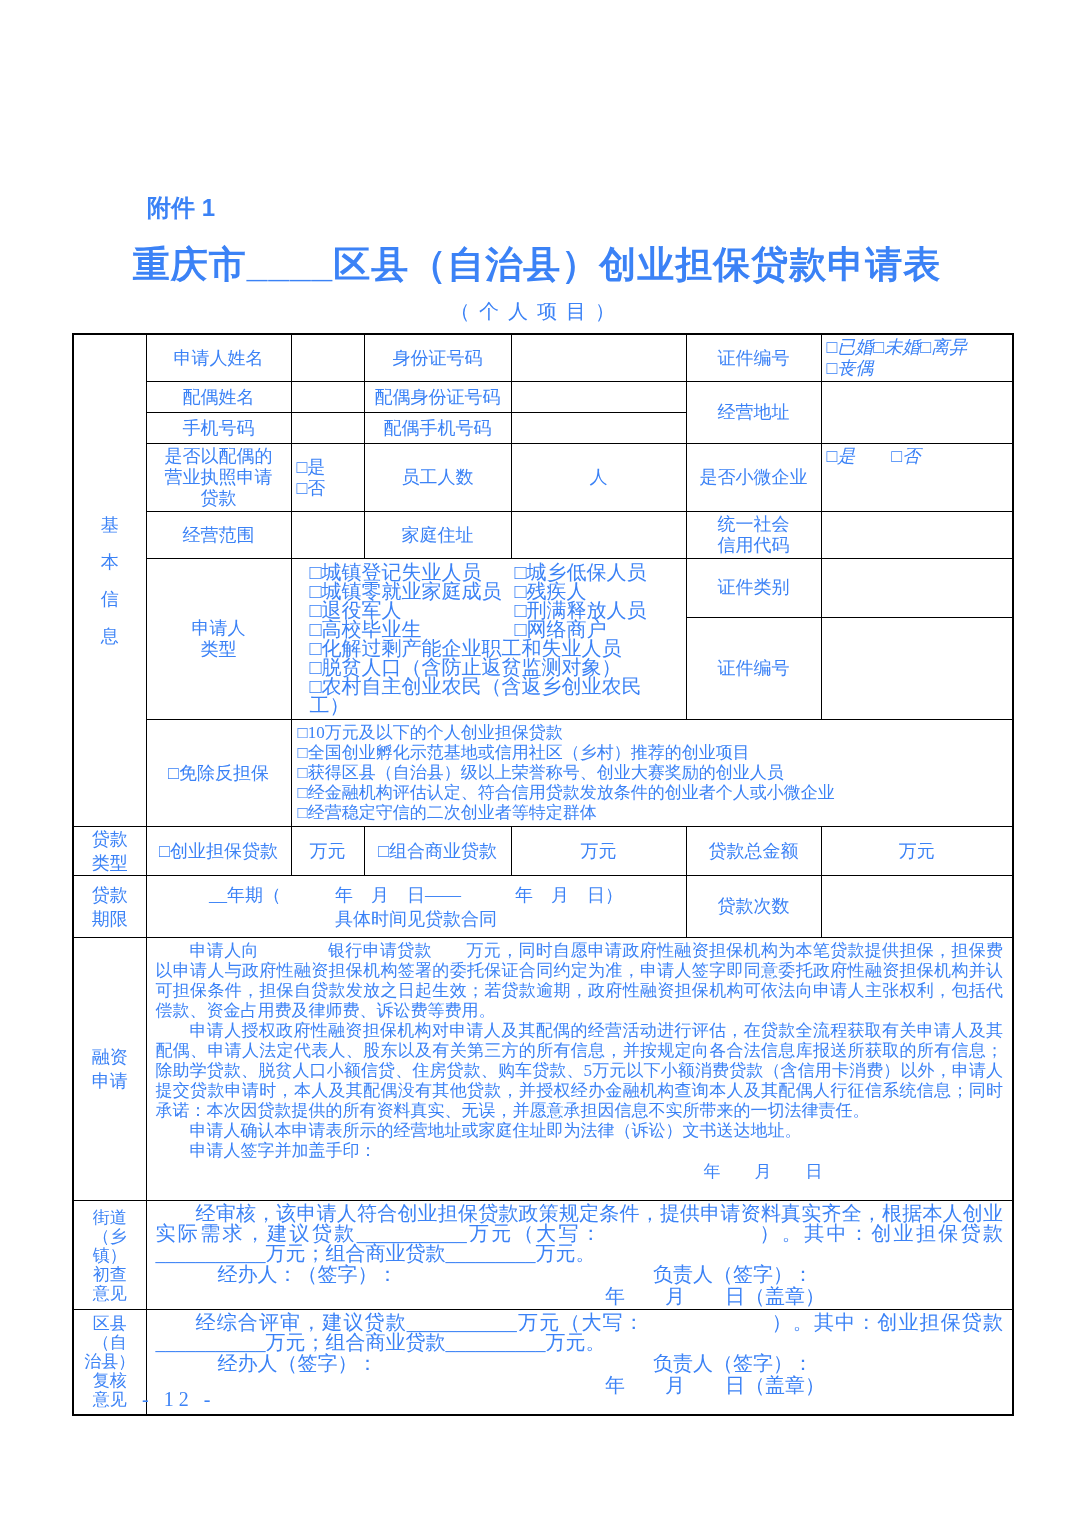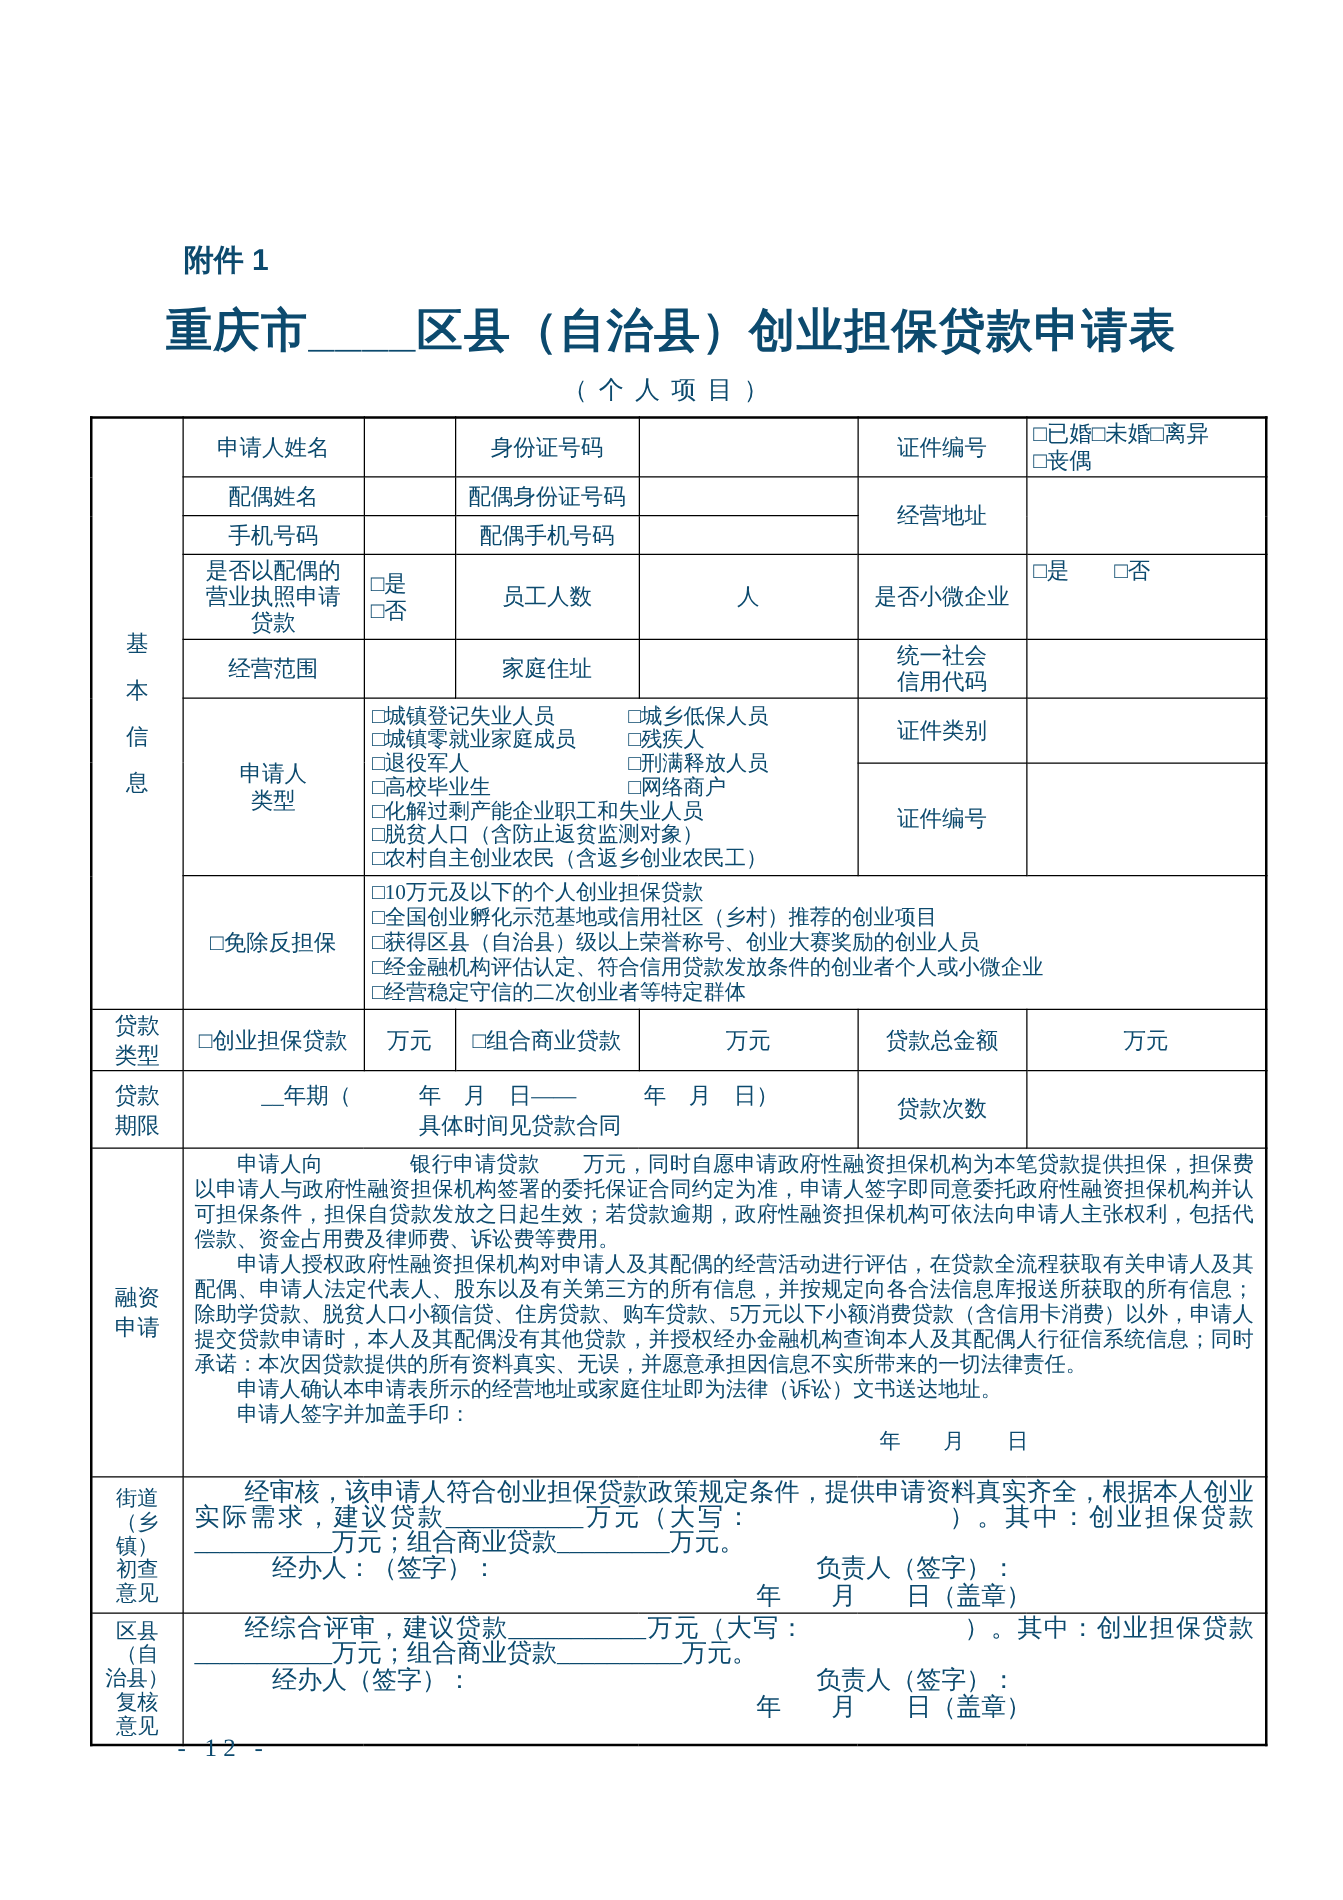--- a/index.html
+++ b/index.html
@@ -1,18 +1,18 @@
 <!DOCTYPE html>
 <html><head>
 <meta charset="utf-8">
 <style>
   html,body { margin:0; padding:0; background:#ffffff; }
   .page {
     position:relative; width:1074px; height:1520px; background:#ffffff;
-    color:#0c4a6e; font-family:"Liberation Serif", serif;
+    color:#3b82f6; font-family:"Liberation Serif", serif;
   }
   .attachment {
     position:absolute; left:147px; top:192px;
     font-family:"Liberation Sans", sans-serif; font-weight:bold; font-size:24px;
   }
   .title {
     position:absolute; left:0; top:240px; width:1074px; text-align:center;
     font-family:Liberation Sans, sans-serif; font-weight:bold; font-size:37px;
     letter-spacing:1px; white-space:nowrap;
   }
@@ -25,23 +25,23 @@
     border-collapse:collapse; table-layout:fixed;
     border:2px solid #000; font-size:18px;
   }
   td { border:1px solid #000; padding:2px 5px; overflow:hidden; vertical-align:middle; }
   .sec  { text-align:center; white-space:pre-line; padding:0 2px; }
   .sec-basic  { line-height:37px; font-size:18px; }
   .sec-2line  { line-height:24px; font-size:18px; }
   .sec-5line  { line-height:19px; font-size:17px; }
   .lbl  { text-align:center; white-space:pre-line; line-height:21px; }
   .opts { white-space:pre-line; text-align:left; line-height:21px; }
-  .top  { vertical-align:top; }
+  .top  { vertical-align:top;font-style:italic; }
   .input {}
-  .type-cell { vertical-align:top; padding:4px 6px; font-size:17px; }
+  .type-cell { vertical-align:top; padding:4px 18px; font-size:20px; }
   .type-wrap { position:relative; line-height:19px; }
   .type-left  { white-space:pre-line; }
   .type-right { position:absolute; left:205px; top:0; white-space:pre-line; }
   .waiver-cell { vertical-align:top; padding:3px 6px; font-size:17px; }
   .waiver-list { white-space:pre-line; line-height:20px; }
   .term-cell { text-align:center; line-height:24px; font-size:18px; }
   .fin-cell { vertical-align:top; padding:3px 9px; font-size:17px; }
   .fin-cell .para { text-indent:2em; text-align:justify; line-height:20px; margin:0; }
   .fin-date { padding-left:548px; line-height:22px; }
   .review-cell { vertical-align:top; padding:2px 9px; font-size:20px; }

